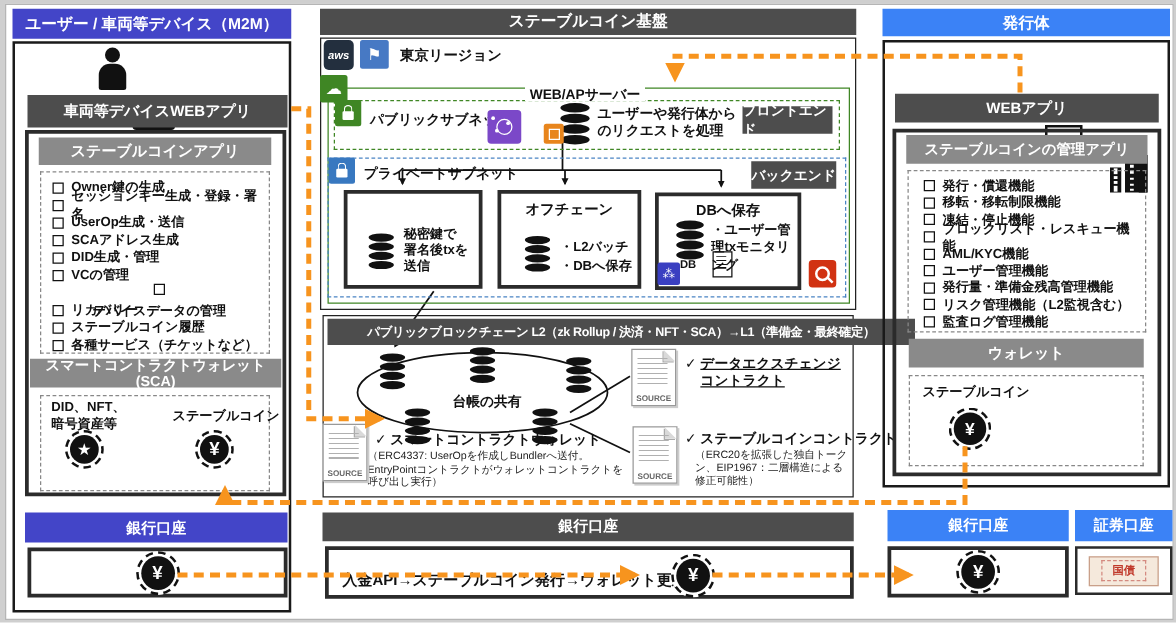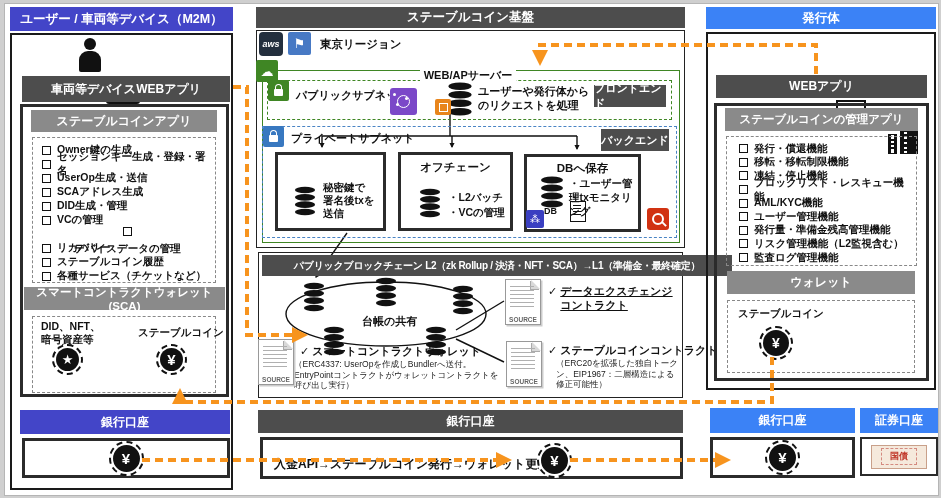--- a/index.html
+++ b/index.html
@@ -192,21 +192,21 @@
   <div class="txt" style="font-size:11.5px;text-align:center;margin-top:5px;">オフチェーン</div>
   <svg style="position:absolute;left:18px;top:33px;" width="22" height="30" viewBox="0 0 24 32">
       <g fill="#111">
         <ellipse cx="12" cy="4" rx="11" ry="3.6"></ellipse>
         <ellipse cx="12" cy="12" rx="11" ry="3.6"></ellipse>
         <ellipse cx="12" cy="20" rx="11" ry="3.6"></ellipse>
         <ellipse cx="12" cy="28" rx="11" ry="3.6"></ellipse>
       </g>
     </svg>
   <div class="txt" style="position:absolute;left:47px;top:36px;font-size:10.5px;">・L2バッチ</div>
-  <div class="txt" style="position:absolute;left:47px;top:51px;font-size:10.5px;">・VCの管理</div>
+  <div class="txt" style="position:absolute;left:47px;top:51px;font-size:10.5px;">・DBへ保存</div>
 </div>
 <div class="abs bb3" style="left:524px;top:154px;width:117px;height:78px;background:#fff;">
   <div class="txt" style="font-size:11.5px;text-align:center;margin-top:4px;">DBへ保存</div>
   <svg style="position:absolute;left:12px;top:19px;" width="26" height="32" viewBox="0 0 24 32">
       <g fill="#111">
         <ellipse cx="12" cy="4" rx="11" ry="3.6"></ellipse>
         <ellipse cx="12" cy="12" rx="11" ry="3.6"></ellipse>
         <ellipse cx="12" cy="20" rx="11" ry="3.6"></ellipse>
         <ellipse cx="12" cy="28" rx="11" ry="3.6"></ellipse>
       </g>

